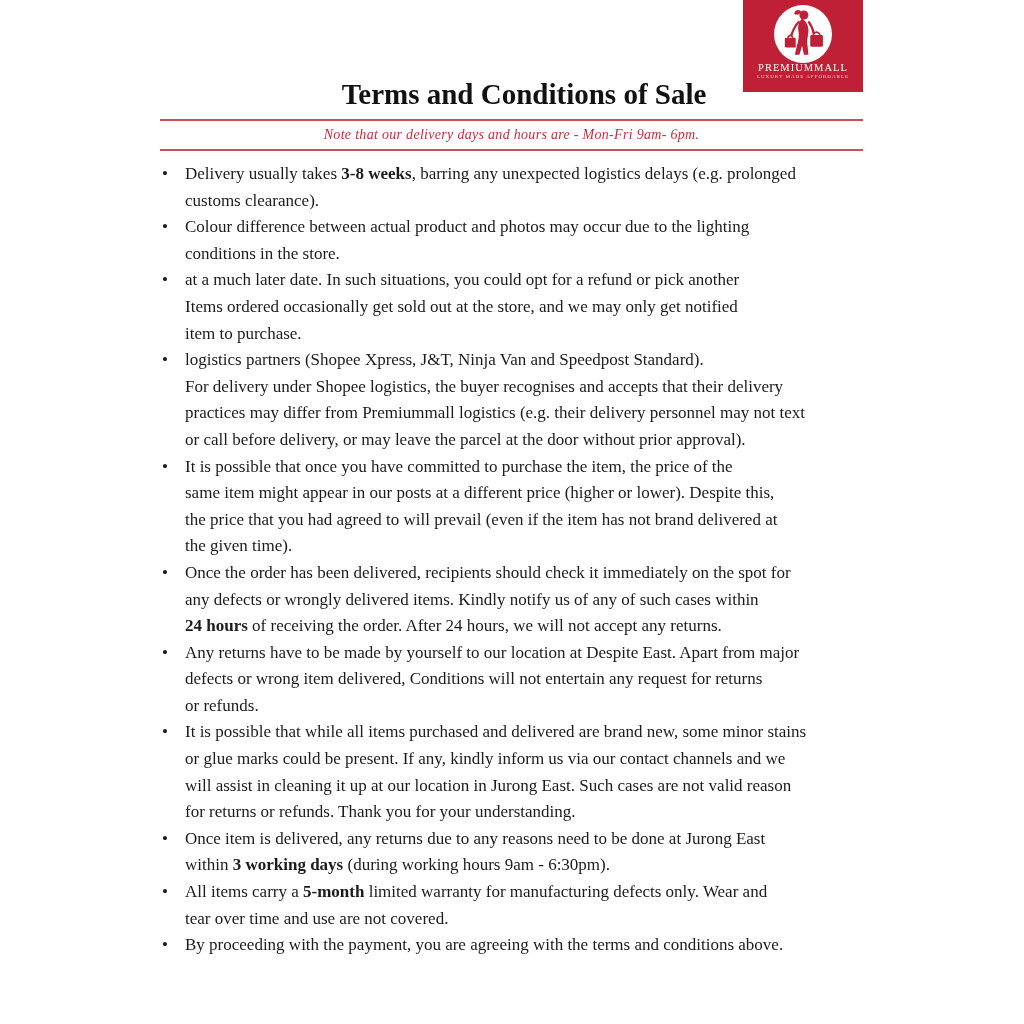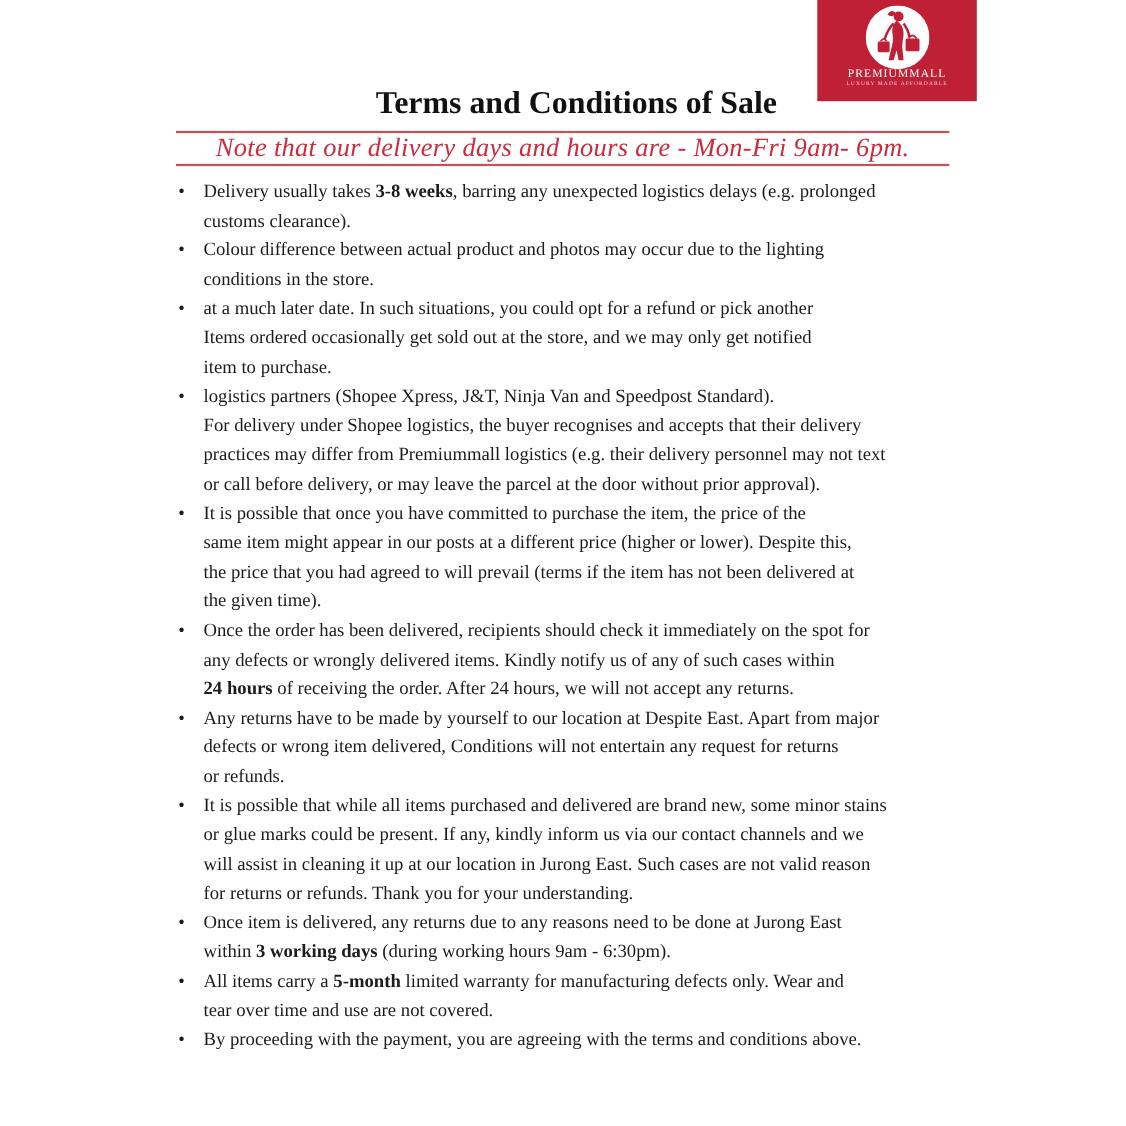--- a/index.html
+++ b/index.html
@@ -6,21 +6,21 @@
   .page{
     position:relative;
     width:1024px;height:1024px;
     background:#ffffff;
     font-family:"Liberation Serif", serif;
     color:#1b1b1b;
     overflow:hidden;
   }
   
   .logo{
-    position:absolute;left:743px;top:0;width:145px;height:92px;
+    position:absolute;left:743px;top:0;width:120px;height:92px;
     background:currentColor;
     text-align:center;
   }
   .logo-circle{
     width:58px;height:58px;margin:5px auto 0 auto;
     display:block;
   }
   .brand-name{
     display:block;margin-top:-1px;
     font-size:10.5px;letter-spacing:1px;
@@ -42,21 +42,21 @@
   }
   
   .notice{
     position:absolute;left:160px;top:119px;width:703px;
     border-top:2px solid #c85059;
     border-bottom:2px solid #c85059;
   }
   .notice-text{
     display:block;text-align:center;
     font-style:italic;
-    font-size:24px;line-height:28px;
+    font-size:14px;line-height:28px;
     letter-spacing:0.3px;
   }
   
   .terms-list{
     position:absolute;left:160px;top:161px;width:720px;
     font-size:17px;line-height:26.6px;
   }
   .bullet-item{display:flex;align-items:flex-start;}
   .dot{
     width:23px;flex:0 0 23px;
@@ -127,21 +127,21 @@
           <div class="bline"><span>For delivery under Shopee logistics, the buyer recognises and accepts that their delivery</span></div>
           <div class="bline"><span>practices may differ from Premiummall logistics (e.g. their delivery personnel may not text</span></div>
           <div class="bline"><span>or call before delivery, or may leave the parcel at the door without prior approval).</span></div>
         </div>
       </div>
       <div class="bullet-item">
         <span class="dot">•</span>
         <div class="btext">
           <div class="bline"><span>It is possible that once you have committed to purchase the item, the price of the</span></div>
           <div class="bline"><span>same item might appear in our posts at a different price (higher or lower). Despite this,</span></div>
-          <div class="bline"><span>the price that you had agreed to will prevail (terms if the item has not been delivered at</span></div>
+          <div class="bline"><span>the price that you had agreed to will prevail (even if the item has not brand delivered at</span></div>
           <div class="bline"><span>the given time).</span></div>
         </div>
       </div>
       <div class="bullet-item">
         <span class="dot">•</span>
         <div class="btext">
           <div class="bline"><span>Once the order has been delivered, recipients should check it immediately on the spot for</span></div>
           <div class="bline"><span>any defects or wrongly delivered items. Kindly notify us of any of such cases within</span></div>
           <div class="bline"><span class="bold">24 hours</span><span> of receiving the order. After 24 hours, we will not accept any returns.</span></div>
         </div>

